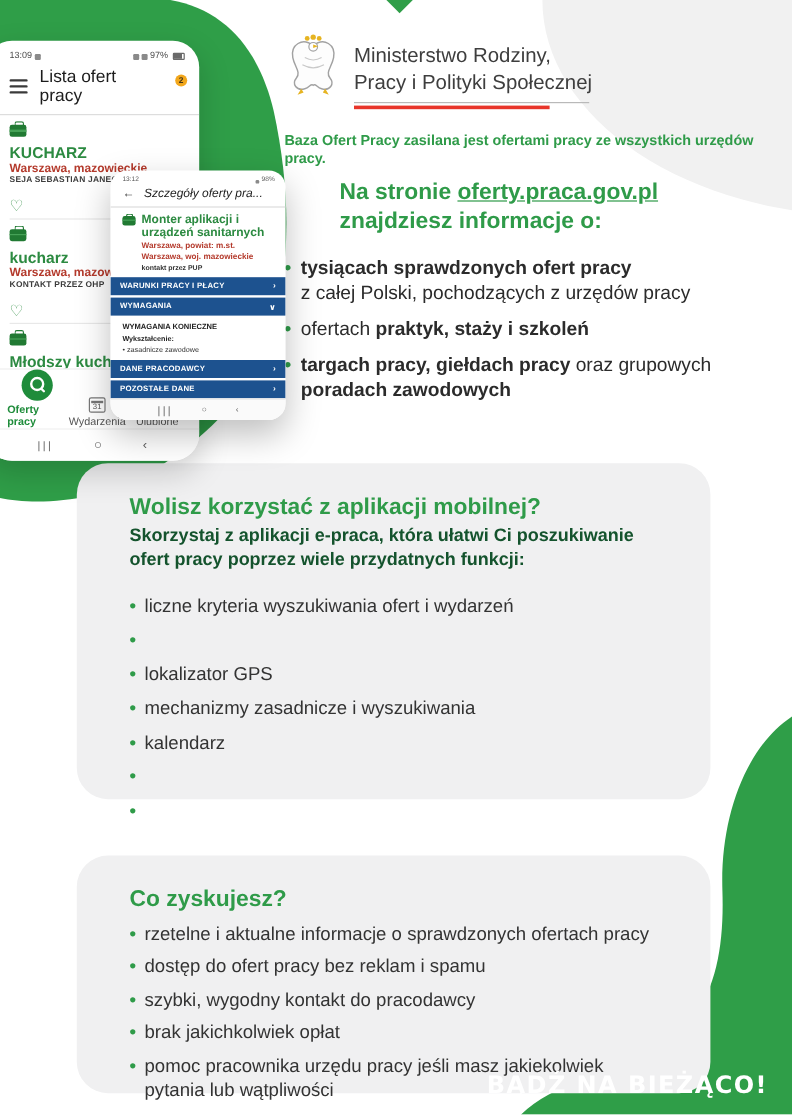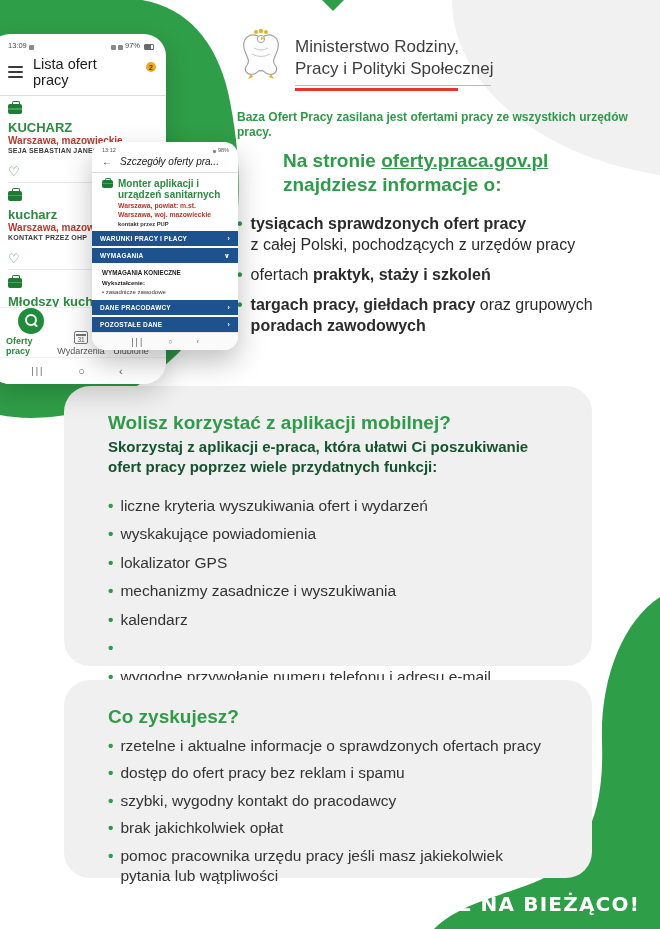--- a/index.html
+++ b/index.html
@@ -27,21 +27,21 @@
 
   
   .gbox{position:absolute;left:64px;width:528px;background:#f0f0f1;border-radius:26px;box-sizing:border-box;padding:26px 36px 0 44px;}
   .gbox .title{font-size:19px;font-weight:700;color:#2f9b49;}
   .gbox .lead{margin-top:3px;font-size:15px;font-weight:600;color:#14532d;line-height:1.3;width:452px;}
   .gbox ul{list-style:none;margin:0;padding:0;}
   .gbox ul li{display:flex;gap:7px;font-size:15.5px;color:#333;line-height:1.32;margin-bottom:8px;}
   .gbox ul .dot{color:#2f9b49;font-weight:700;}
   #app-box{top:386px;height:280px;}
   #app-box ul{margin-top:20px;}
-  #gains-box{top:680px;height:198px;}
+  #gains-box{top:713px;height:198px;}
   #gains-box ul{margin-top:8px;}
   #gains-box ul li{margin-bottom:7px;}
 
   .badge{position:absolute;right:20px;bottom:13px;color:#fff;font-weight:700;font-size:20px;letter-spacing:1.2px;z-index:5;font-family:"DejaVu Sans",sans-serif;}
 
   
   .phone{background:#fff;position:absolute;box-sizing:border-box;}
   #phone-list{left:-12px;top:34px;width:178px;height:350px;border-radius:22px;box-shadow:0 10px 26px rgba(0,0,0,.18);z-index:2;overflow:hidden;}
   .p1-status{display:flex;justify-content:space-between;align-items:center;padding:7px 12px 0 20px;font-size:7.5px;color:#4a4a4a;}
   .sicons{display:flex;gap:2px;align-items:flex-end;}
@@ -157,40 +157,38 @@
   <div class="gbox" id="app-box">
     <div class="title">Wolisz korzystać z aplikacji mobilnej?</div>
     <div class="lead">Skorzystaj z aplikacji e-praca, która ułatwi Ci poszukiwanie ofert pracy poprzez wiele przydatnych funkcji:</div>
     <ul id="app-bullets">
         <li>
           <span class="dot">•</span>
           <span><span>liczne kryteria wyszukiwania ofert i wydarzeń</span></span>
         </li>
         <li>
           <span class="dot">•</span>
-          <span><span>wyskakujące powiadomienia</span></span>
         </li>
         <li>
           <span class="dot">•</span>
           <span><span>lokalizator GPS</span></span>
         </li>
         <li>
           <span class="dot">•</span>
           <span><span>mechanizmy zasadnicze i wyszukiwania</span></span>
         </li>
         <li>
           <span class="dot">•</span>
           <span><span>kalendarz</span></span>
         </li>
         <li>
           <span class="dot">•</span>
         </li>
         <li>
           <span class="dot">•</span>
-          <span><span>wygodne przywołanie numeru telefonu i adresu e-mail</span></span>
         </li>
       </ul>
   </div>
 
   <div class="gbox" id="gains-box">
     <div class="title">Co zyskujesz?</div>
     <ul id="gains-bullets">
         <li>
           <span class="dot">•</span>
           <span><span>rzetelne i aktualne informacje o sprawdzonych ofertach pracy</span></span>

